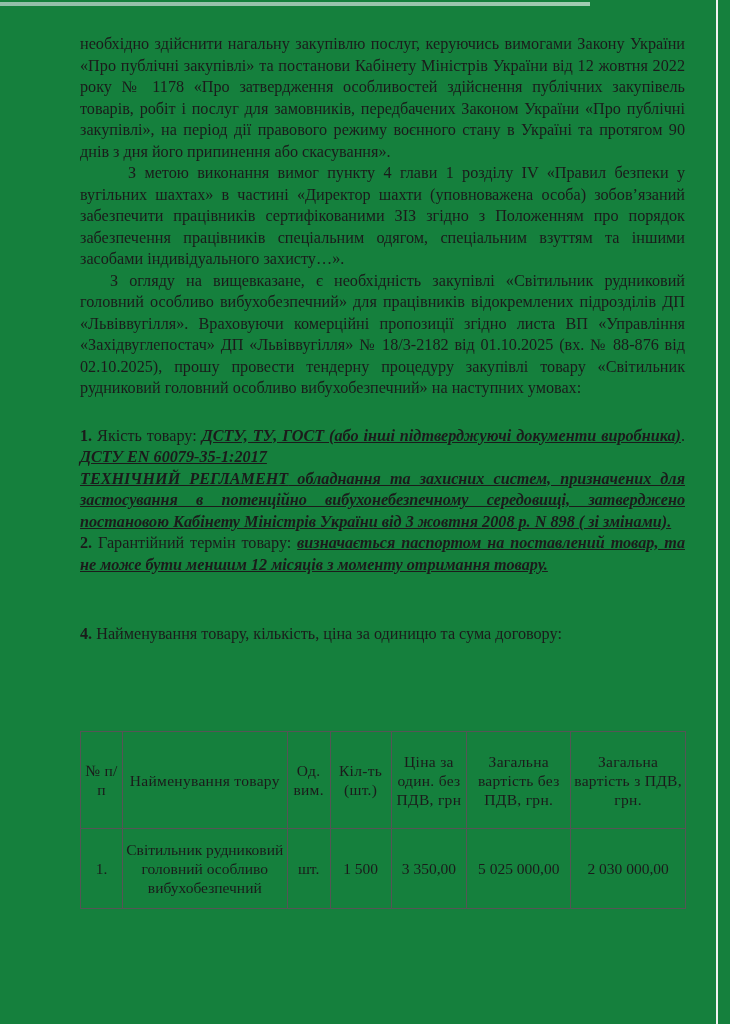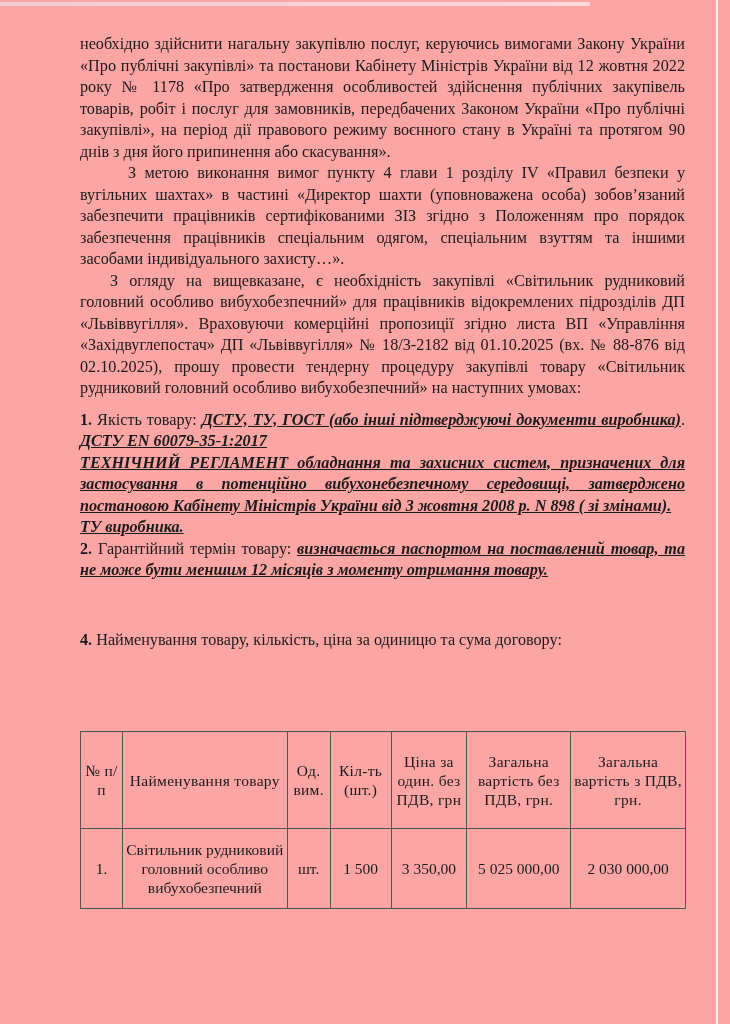--- a/index.html
+++ b/index.html
@@ -1,20 +1,20 @@
 <!DOCTYPE html>
 <html><head>
 <meta charset="utf-8">
 <style>
   html, body { margin: 0; padding: 0; background: #ffffff; }
   body {
     width: 730px; height: 1024px; position: relative; overflow: hidden;
     font-family: "Liberation Serif", serif; color: #1b1b1b;
   }
-  .page { position: absolute; left: 0; top: 0; width: 730px; height: 1024px; background: #fca5a5; }
+  .page { position: absolute; left: 0; top: 0; width: 730px; height: 1024px; background: #15803d; }
   .scan-edge { position: absolute; right: 12px; top: 0; width: 2px; height: 1024px; background: #f2f2f2; }
   .scan-top { position: absolute; left: 0; top: 2px; width: 590px; height: 4px; background: linear-gradient(90deg, #e6e8f0, #f3f4f8 80%, #ffffff); opacity: 0.6; }
   .content { position: absolute; left: 80px; top: 34px; width: 605px; font-size: 16.2px; line-height: 21.5px; }
   .p { margin: 0; text-align: justify; text-align-last: left; }
   .indent { text-indent: 48px; }
   .indent2 { text-indent: 30px; }
   .b { font-weight: bold; }
   .bi { font-weight: bold; font-style: italic; text-decoration: underline; }
   .gap-s { height: 10px; }
   .gap-m { height: 22px; }
@@ -36,28 +36,25 @@
 <div class="page">
   <div class="scan-top"></div>
   <div class="scan-edge"></div>
 
   <div class="content">
     <p class="p">необхідно здійснити нагальну закупівлю послуг, керуючись вимогами Закону України «Про публічні закупівлі» та постанови Кабінету Міністрів України від 12 жовтня 2022 року № 1178 «Про затвердження особливостей здійснення публічних закупівель товарів, робіт і послуг для замовників, передбачених Законом України «Про публічні закупівлі», на період дії правового режиму воєнного стану в Україні та протягом 90 днів з дня його припинення або скасування».</p>
     <p class="p indent">З метою виконання вимог пункту 4 глави 1 розділу IV «Правил безпеки у вугільних шахтах» в частині «Директор шахти (уповноважена особа) зобов’язаний забезпечити працівників сертифікованими ЗІЗ згідно з Положенням про порядок забезпечення працівників спеціальним одягом, спеціальним взуттям та іншими засобами індивідуального захисту…».</p>
     <p class="p indent2">З огляду на вищевказане, є необхідність закупівлі «Світильник рудниковий головний особливо вибухобезпечний» для працівників відокремлених підрозділів ДП «Львіввугілля». Враховуючи комерційні пропозиції згідно листа ВП «Управління «Західвуглепостач» ДП «Львіввугілля» № 18/3-2182 від 01.10.2025 (вх. № 88-876 від 02.10.2025), прошу провести тендерну процедуру закупівлі товару «Світильник рудниковий головний особливо вибухобезпечний» на наступних умовах:</p>
     <div class="gap-s"></div>
 
-    <p class="p" style="text-align:justify;">
+    <p class="p" style="text-align:justify;margin-top:16px;">
       <span class="b">1.</span><span> Якість товару: </span><span class="bi">ДСТУ, ТУ, ГОСТ (або інші підтверджуючі документи виробника)</span><span>. </span><span class="bi">ДСТУ EN 60079-35-1:2017</span>
     </p>
     <p class="p">
       <span class="b" style="font-style:italic;text-decoration:underline;">ТЕХНІЧНИЙ РЕГЛАМЕНТ</span><span class="bi"> обладнання та захисних систем, призначених для застосування в потенційно вибухонебезпечному середовищі,  затверджено постановою Кабінету Міністрів України від 3 жовтня 2008 р. N 898 ( зі змінами).</span>
-    </p>
-    <p class="p">
-      <span class="bi">ТУ виробника.</span>
     </p>
     <p class="p">
       <span class="b">2.</span><span> Гарантійний термін товару: </span><span class="bi"> визначається паспортом на поставлений товар, та  не може бути меншим 12 місяців з моменту отримання товару.</span>
     </p>
     <div class="gap-m"></div>
     <div class="gap-l"></div>
     <p class="p">
       <span class="b">4.</span><span> Найменування товару, кількість, ціна за одиницю та сума договору:</span>
     </p>
   </div>

